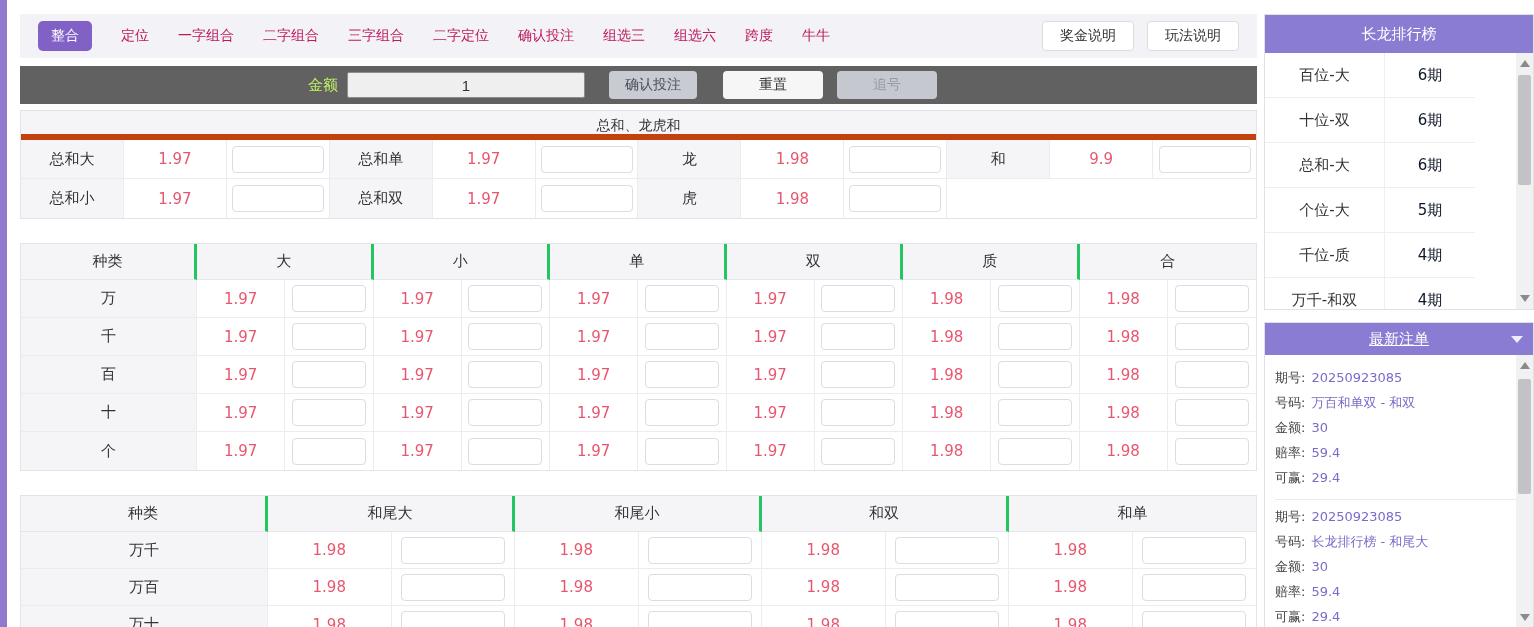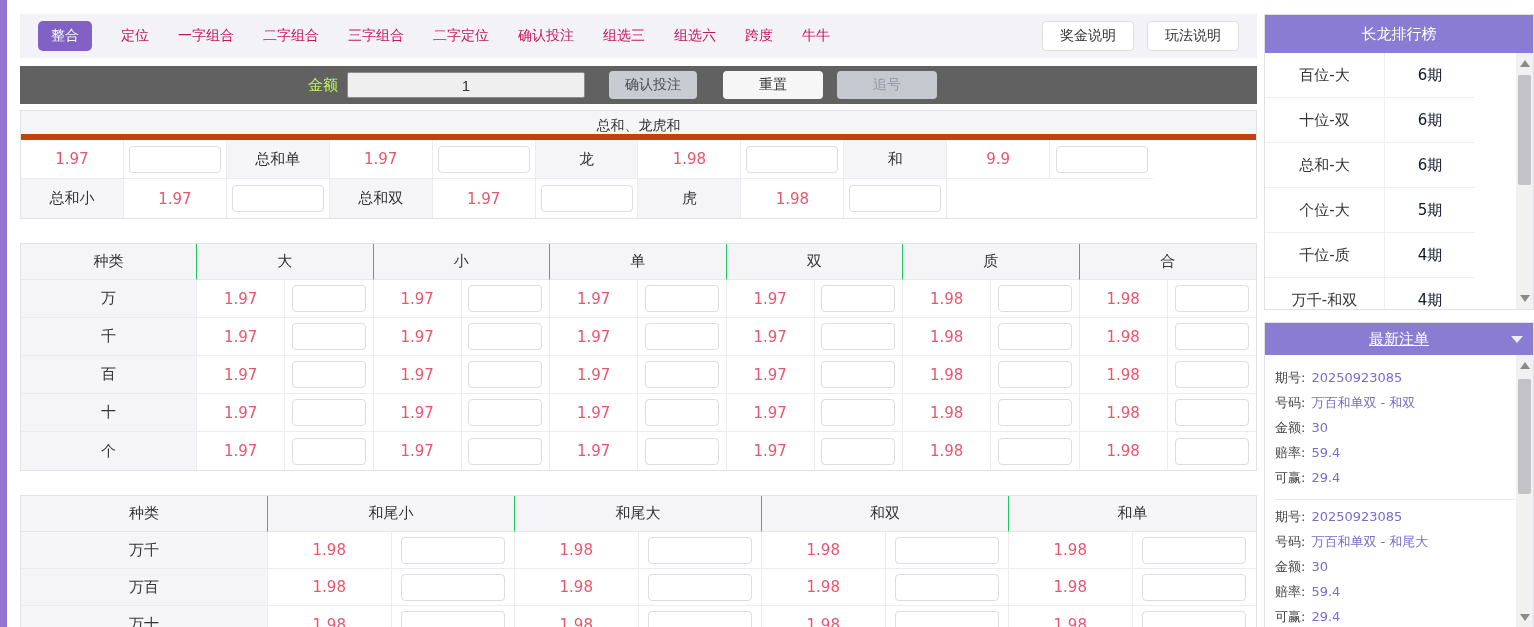--- a/index.html
+++ b/index.html
@@ -39,21 +39,21 @@
   .cell.lab { background:#f5f5f8; }
   .cell.odds { color:#e8566e; }
   .cell.blank { background:#fff; border-right:none; grid-column:span 3; }
   .cell:last-child { border-right:none; }
   .bet-input { border:1px solid #dcdce2; border-radius:4px; height:27px; background:#fff; }
   .w92 { width:92px; } .w74 { width:74px; } .w104 { width:104px; }
 
   .table { margin-top:24px; border:1px solid #e2e2e8; }
   .thead { display:grid; background:#f5f5f8; }
   .thead .hcell { height:36px; display:flex; align-items:center; justify-content:center;
-    font-size:15px; border-right:1px solid #22c55e; border-bottom:1px solid #e6e6ec; }
+    font-size:15px; border-right:3px solid #22c55e; border-bottom:1px solid #e6e6ec; }
   .thead .hcell:last-child { border-right:none; }
   .trow { display:grid; }
   .pos-head { grid-template-columns:176px repeat(6,1fr); }
   .pos-row  { grid-template-columns:176px repeat(12,1fr); }
   .pos-row .cell { height:38px; }
   .tail-head { grid-template-columns:247px repeat(4,1fr); }
   .tail-row  { grid-template-columns:247px repeat(8,1fr); }
   .tail-row .cell { height:37px; }
 
   
@@ -127,20 +127,21 @@
     <input class="amount-input" value="1" style="">
     <button class="tb-btn btn-confirm">确认投注</button>
     <button class="tb-btn btn-reset">重置</button>
     <button class="tb-btn btn-chase">追号</button>
   </div>
 
   <div class="section">
     <div class="sec-title">总和、龙虎和</div>
     <div id="sum-rows">
         <div class="srow">
+          <div class="cell lab">总和大</div>
           <div class="cell odds">1.97</div>
           <div class="cell">
             <input class="bet-input w92" style="">
           </div>
           <div class="cell lab">总和单</div>
           <div class="cell odds">1.97</div>
           <div class="cell">
             <input class="bet-input w92" style="">
           </div>
           <div class="cell lab">龙</div>
@@ -320,22 +321,22 @@
           <div class="cell">
             <input class="bet-input w74" style="">
           </div>
         </div>
       </div>
   </div>
 
   <div class="table">
     <div class="thead tail-head" id="tail-head">
         <div class="hcell">种类</div>
+        <div class="hcell">和尾大</div>
         <div class="hcell">和尾小</div>
-        <div class="hcell">和尾大</div>
         <div class="hcell">和双</div>
         <div class="hcell">和单</div>
       </div>
     <div id="tail-body">
         <div class="trow tail-row">
           <div class="cell lab">万千</div>
           <div class="cell odds">1.98</div>
           <div class="cell">
             <input class="bet-input w104" style="">
           </div>
@@ -449,21 +450,21 @@
       <div class="o-list" id="orders-list">
           <div class="o-entry">
             <div class="o-line"><span class="o-lab">期号:</span><span class="o-val" style="margin-left: 6px;">20250923085</span></div>
             <div class="o-line"><span class="o-lab">号码:</span><span class="o-val" style="margin-left: 6px;">万百和单双 - 和双</span></div>
             <div class="o-line"><span class="o-lab">金额:</span><span class="o-val" style="margin-left: 6px;">30</span></div>
             <div class="o-line"><span class="o-lab">赔率:</span><span class="o-val" style="margin-left: 6px;">59.4</span></div>
             <div class="o-line"><span class="o-lab">可赢:</span><span class="o-val" style="margin-left: 6px;">29.4</span></div>
           </div>
           <div class="o-entry">
             <div class="o-line"><span class="o-lab">期号:</span><span class="o-val" style="margin-left: 6px;">20250923085</span></div>
-            <div class="o-line"><span class="o-lab">号码:</span><span class="o-val" style="margin-left: 6px;">万百和单双 - 和尾大</span></div>
+            <div class="o-line"><span class="o-lab">号码:</span><span class="o-val" style="margin-left: 6px;">长龙排行榜 - 和尾大</span></div>
             <div class="o-line"><span class="o-lab">金额:</span><span class="o-val" style="margin-left: 6px;">30</span></div>
             <div class="o-line"><span class="o-lab">赔率:</span><span class="o-val" style="margin-left: 6px;">59.4</span></div>
             <div class="o-line"><span class="o-lab">可赢:</span><span class="o-val" style="margin-left: 6px;">29.4</span></div>
           </div>
         </div>
       <div class="sbar">
         <div class="arr up">
             <div class="tri-up"></div>
           </div>
         <div class="thumb"></div>

